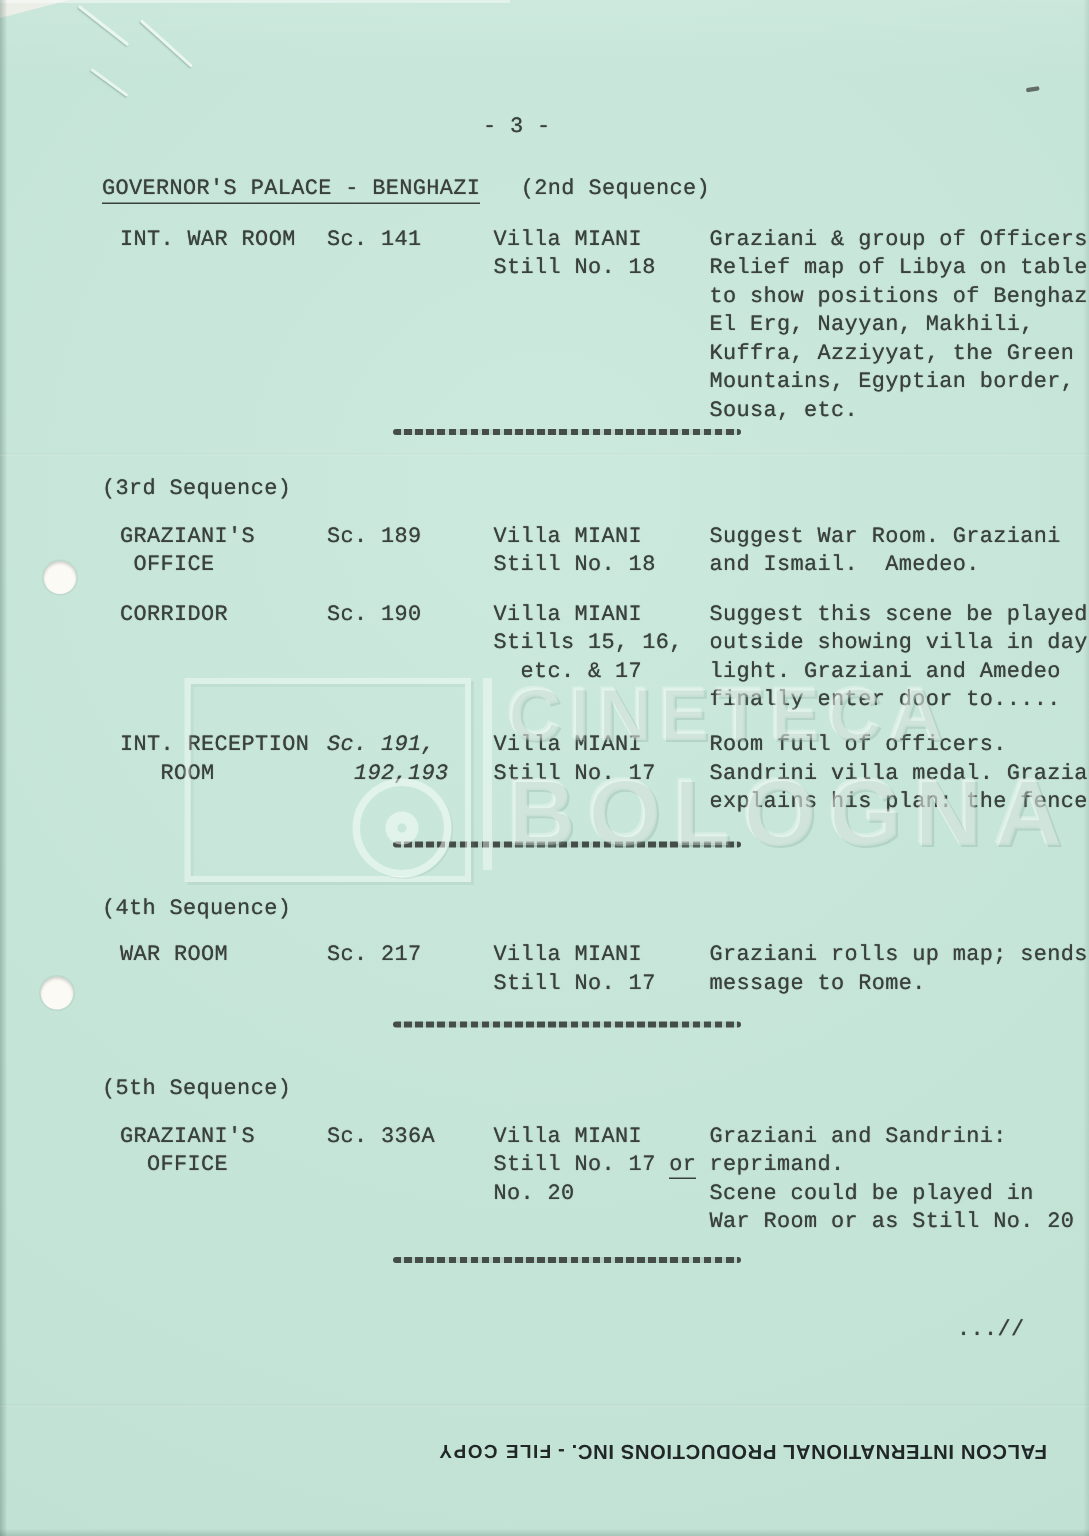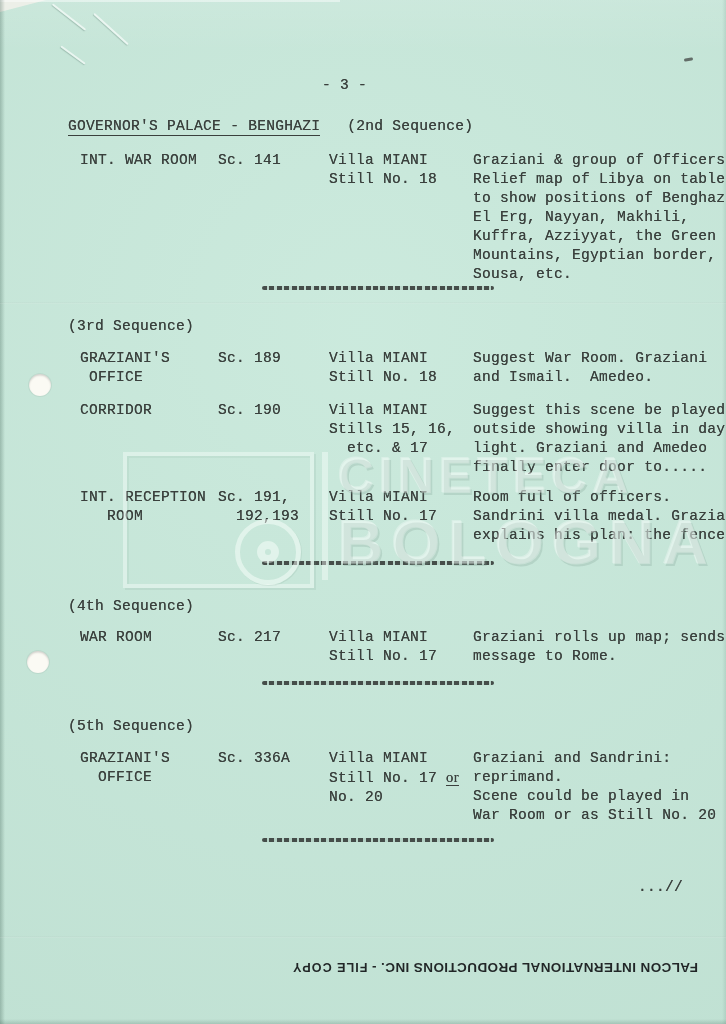--- a/index.html
+++ b/index.html
@@ -13,21 +13,21 @@
   }
   .typed{
     position:absolute;color:var(--ink,#3a403d);font-size:14.6px;line-height:19px;
     letter-spacing:0.25px;white-space:pre;
     text-shadow:0 0 0.6px rgba(50,58,54,0.85);
   }
   .cell{position:absolute;top:0;margin-left:12px;}
   .row{position:absolute;left:0;width:726px;height:0;}
   .h-title{border-bottom:1.7px solid var(--ink,#3a403d);padding-bottom:1px;}
   .h-suffix{padding-left:27px;text-align:right;}
-  u.tw-u{text-decoration:none;border-bottom:1.8px solid currentColor;font-family:Liberation Serif, serif;}
+  u.tw-u{text-decoration:none;border-bottom:1.8px solid currentColor;}
   .sep{
     position:absolute;height:3.6px;border-radius:2px;opacity:.92;
     background:repeating-linear-gradient(90deg, var(--ink,#3a403d) 0 5px, rgba(58,64,61,0.12) 5px 7.4px);
   }
   
   .wm{position:absolute;inset:0;pointer-events:none;z-index:5;}
   .wm-rect{position:absolute;left:123px;top:452px;width:183px;height:128px;
     border:4px solid rgba(250,255,252,0.42);
     box-shadow:2px 2px 0 rgba(120,155,142,0.14), inset 2px 2px 0 rgba(120,155,142,0.10);}
   .wm-circle{position:absolute;left:235px;top:519px;width:56px;height:56px;border-radius:50%;
@@ -115,21 +115,21 @@
 Stills 15, 16,
   etc. &amp; 17</div>
         <div class="typed cell" style="left: 461px;">Suggest this scene be played
 outside showing villa in day-
 light. Graziani and Amedeo
 finally enter door to.....</div>
       </div>
       <div class="row" style="top: 488px;">
         <div class="typed cell" style="left: 68px;">INT. RECEPTION
    ROOM</div>
-        <div class="typed cell" style="left: 206px;">Sc. 191,
+        <div class="typed cell" style="left: 206px; font-style: italic;">Sc. 191,
   192,193</div>
         <div class="typed cell" style="left: 317px;">Villa MIANI
 Still No. 17</div>
         <div class="typed cell" style="left: 461px;">Room full of officers.
 Sandrini villa medal. Graziani
 explains his plan: the fence.</div>
       </div>
       <div class="sep" style="left: 262px; top: 561px; width: 232px;"></div>
       <div class="typed" style="left: 68px; top: 597px;">(4th Sequence)</div>
       <div class="row" style="top: 628px;">

